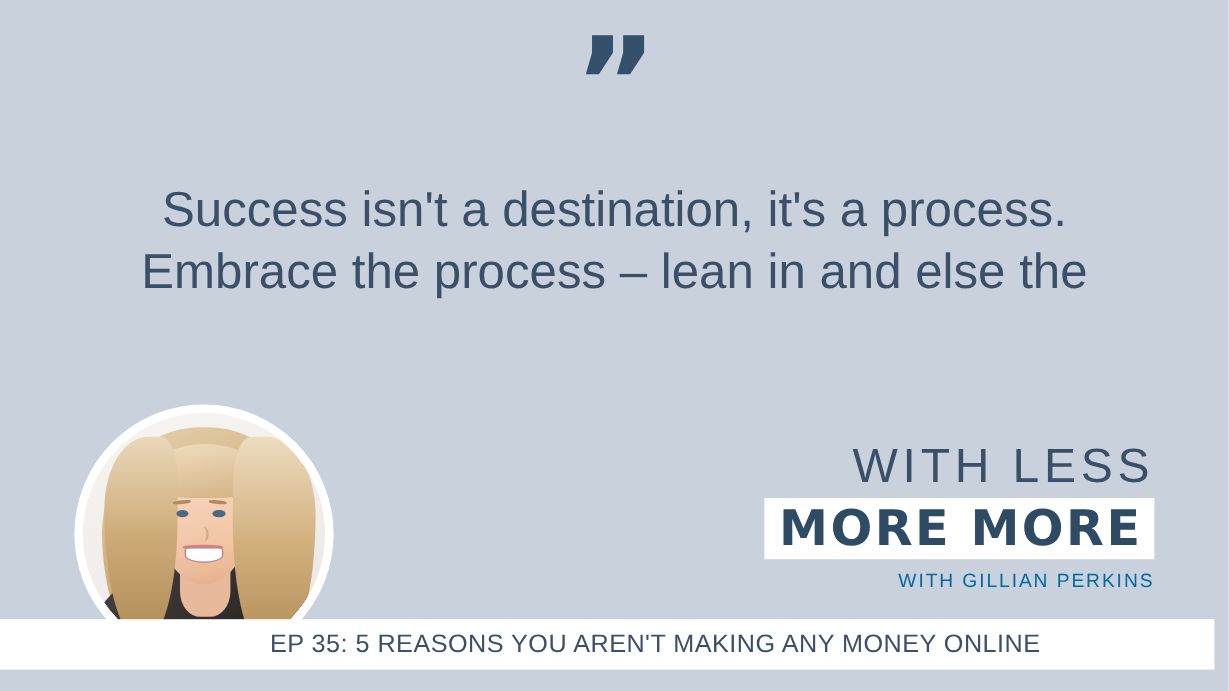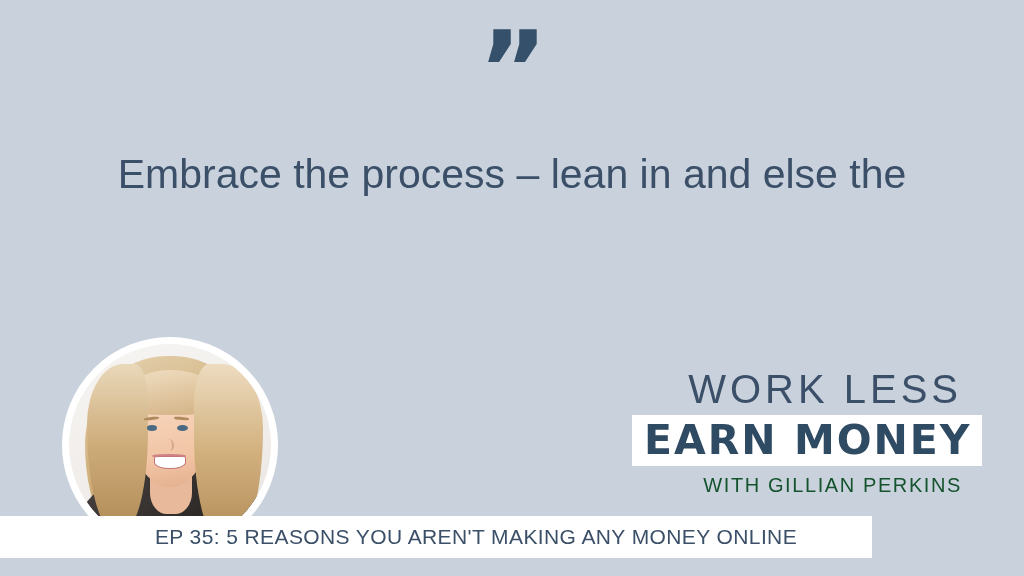--- a/index.html
+++ b/index.html
@@ -197,34 +197,34 @@
     font-size: 41px;
     font-weight: 700;
     letter-spacing: 2px;
     color: #2f4a63;
     line-height: 44px;
     white-space: nowrap;
   }
   .brand-with {
     margin-top: 7px;
     font-family: "Liberation Sans", sans-serif;
-    font-size: 20px;
+    font-size: 16px;
     font-weight: 400;
     letter-spacing: 1.6px;
-    color: #14532d;
+    color: #0369a1;
     line-height: 24px;
     white-space: nowrap;
   }
 
   
   .episode-bar {
     position: absolute;
     left: 0;
     top: 516px;
-    width: 872px;
+    width: 1012px;
     height: 42px;
     background: #ffffff;
     display: flex;
     align-items: center;
     justify-content: center;
   }
   .episode-title {
     font-family: "Liberation Sans", sans-serif;
     font-size: 21px;
     font-weight: 400;
@@ -235,20 +235,21 @@
   }
 </style>
 </head>
 <body>
 
 <div class="podcast-card">
 
   <div class="quote-mark">”</div>
 
   <div class="quote-block">
+    <div class="quote-line">Success isn't a destination, it's a process.</div>
     <div class="quote-line">Embrace the process – lean in and else the</div>
   </div>
 
   <div class="avatar-wrap">
     <div class="avatar-photo">
       <div class="ph-bg"></div>
       <div class="ph-hair-back"></div>
       <div class="ph-shoulder"></div>
       <div class="ph-neck"></div>
       <div class="ph-face"></div>
@@ -259,23 +260,23 @@
       <div class="ph-brow r"></div>
       <div class="ph-eye l"></div>
       <div class="ph-eye r"></div>
       <div class="ph-nose"></div>
       <div class="ph-lip"></div>
       <div class="ph-mouth"></div>
     </div>
   </div>
 
   <div class="brand">
-    <div class="brand-work-less">WORK LESS</div>
+    <div class="brand-work-less">WITH LESS</div>
     <div class="brand-earn-more-band">
-      <div class="brand-earn-more">EARN MONEY</div>
+      <div class="brand-earn-more">MORE MORE</div>
     </div>
     <div class="brand-with">WITH GILLIAN PERKINS</div>
   </div>
 
   <div class="episode-bar">
     <div class="episode-title">EP 35: 5 REASONS YOU AREN'T MAKING ANY MONEY ONLINE</div>
   </div>
 
 </div>
 

